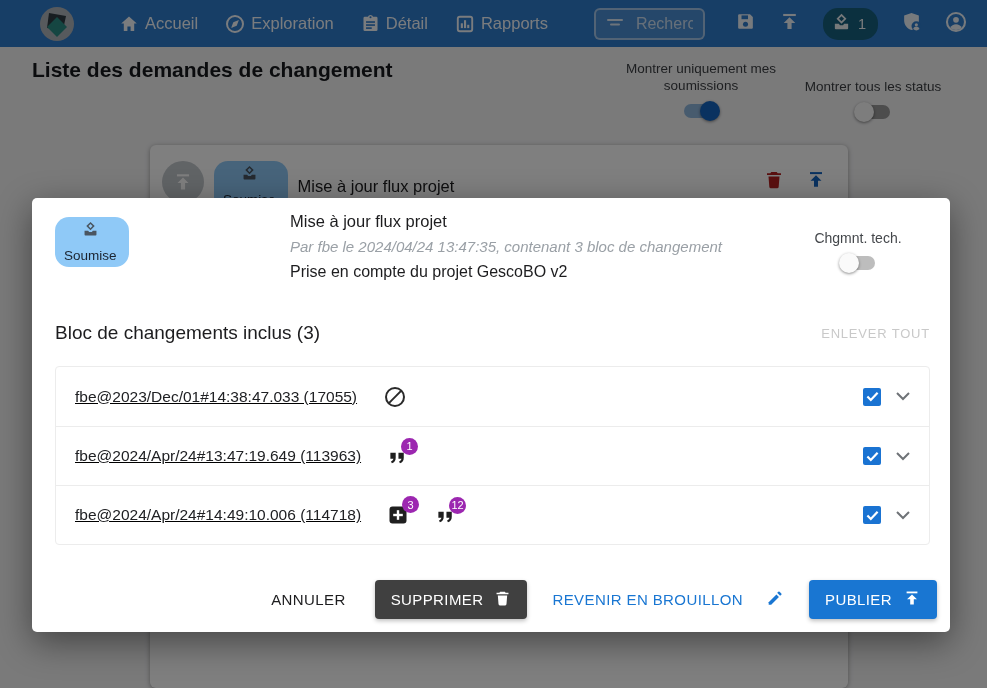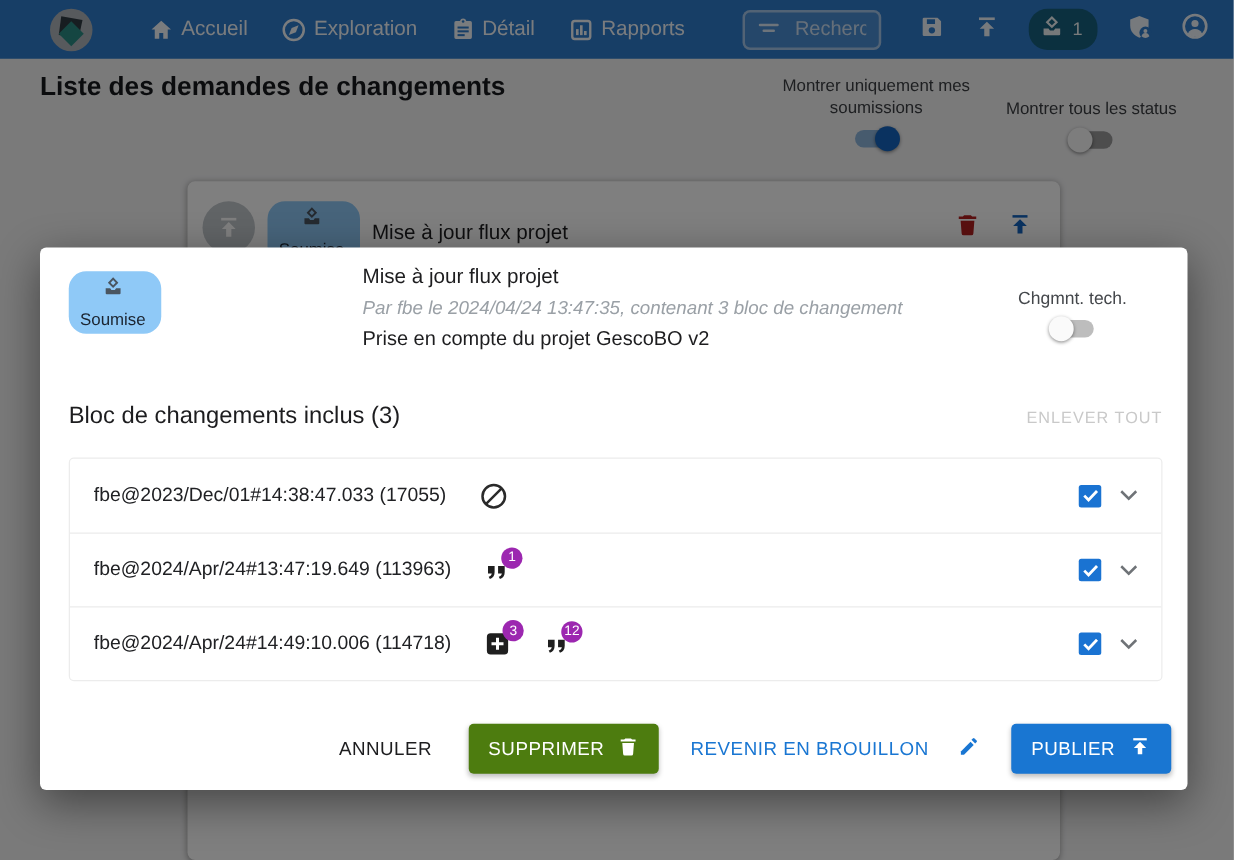--- a/index.html
+++ b/index.html
@@ -66,42 +66,42 @@
   .modal-byline { font-size:15px; font-style:italic; color:#9aa0a6; margin-top:7px; }
   .modal-desc { font-size:16px; color:#1d1d1f; margin-top:8px; }
   .tech-block { position:absolute; left:766px; top:16px; width:120px; text-align:center; }
   .tech-block .lbl { font-size:14px; color:#44474b;margin-top:16px; }
   .section-row { position:absolute; left:23px; right:20px; top:124px;
     display:flex; align-items:center; justify-content:space-between; }
   .section-title { font-size:19px; font-weight:400; color:#1d1d1f; }
   .remove-all { font-size:13px; font-weight:500; letter-spacing:.8px; color:#c9c9c9; cursor:pointer; }
   .listbox { position:absolute; left:23px; right:20px; top:168px;
     border:1px solid #ececec; border-radius:4px; background:#fff; }
-  .row { display:flex; align-items:center; height:59px; padding:0 19px; }
+  .row { display:flex; align-items:center; height:59px; padding:0 19px;text-decoration:underline; }
   .row + .row { border-top:1px solid #ececec; }
   .row-label { font-size:15.5px; color:#202124; white-space:nowrap; }
   .row-icons { display:flex; align-items:center; gap:28px; margin-left:27px; }
   .icon-wrap { position:relative; display:inline-flex; }
   .mini-badge { position:absolute; top:-9px; right:-11px; min-width:17px; height:17px;
     padding:0 2px; border-radius:9px; background:#9c27b0; color:#fff; font-size:11px;
     display:flex; align-items:center; justify-content:center; }
   .row-right { margin-left:auto; display:flex; align-items:center; gap:15px; }
   .checkbox { width:18px; height:18px; border-radius:2px; background:#1a73d2;
     display:flex; align-items:center; justify-content:center; cursor:pointer; }
   .chev { cursor:pointer; display:flex; }
   .block-icon { width:22px; height:22px; }
   
   .modal-footer { position:absolute; left:0; right:13px; bottom:13px;
     display:flex; align-items:center; justify-content:flex-end; gap:19px; }
   .btn-text { font-size:15px; font-weight:500; letter-spacing:.4px; color:#1d1d1f;
     background:none; border:none; padding:8px 10px; cursor:pointer; font-family:"Liberation Sans", sans-serif; }
   .btn { display:flex; align-items:center; gap:11px; border:none; border-radius:4px;
     padding:9px 16px; font-size:15px; font-weight:500; letter-spacing:.4px; color:#fff;
     cursor:pointer; font-family:"Liberation Sans", sans-serif; box-shadow:0 2px 4px rgba(0,0,0,.25); }
-  .btn-danger { background:#4d7c0f; }
+  .btn-danger { background:#404040; }
   .btn-primary { background:#1976d2; }
   .btn-link { display:flex; align-items:center; gap:23px; background:none; border:none;
     font-size:15px; font-weight:500; letter-spacing:.4px; color:#1976d2; cursor:pointer;
     font-family:"Liberation Sans", sans-serif; padding:8px 6px; }
 </style>
 </head>
 <body>
 
 <div class="screen">
 
@@ -206,21 +206,21 @@
       <span>
         <svg width="22" height="22" viewBox="0 0 20 20">
           <circle cx="10" cy="10" r="8.2" fill="none" stroke="rgba(255,255,255,.92)" stroke-width="1.9"></circle>
           <circle cx="10" cy="8" r="2.6" fill="rgba(255,255,255,.92)"></circle>
           <path d="M4.8 15.4 c.9-2.3 2.9-3.4 5.2-3.4 s4.3 1.1 5.2 3.4 a8.2 8.2 0 0 1-10.4 0 Z" fill="rgba(255,255,255,.92)"></path>
         </svg>
       </span>
     </div>
   </header>
 
-  <h1 class="page-title">Liste des demandes de changements</h1>
+  <h1 class="page-title">Liste des demandes de changement</h1>
 
   <div class="filter-block fb1">
     <div class="lbl">Montrer uniquement mes soumissions</div>
     <div class="switch on">
         <span class="thumb"></span>
       </div>
   </div>
   <div class="filter-block fb2">
     <div class="lbl">Montrer tous les status</div>
     <div class="switch off">

